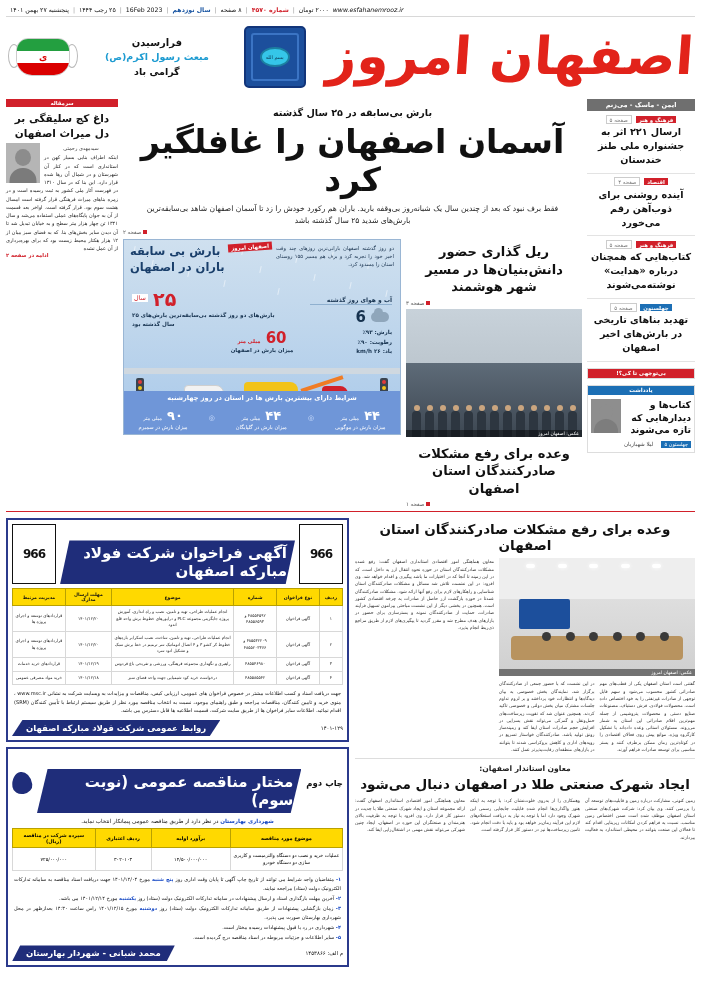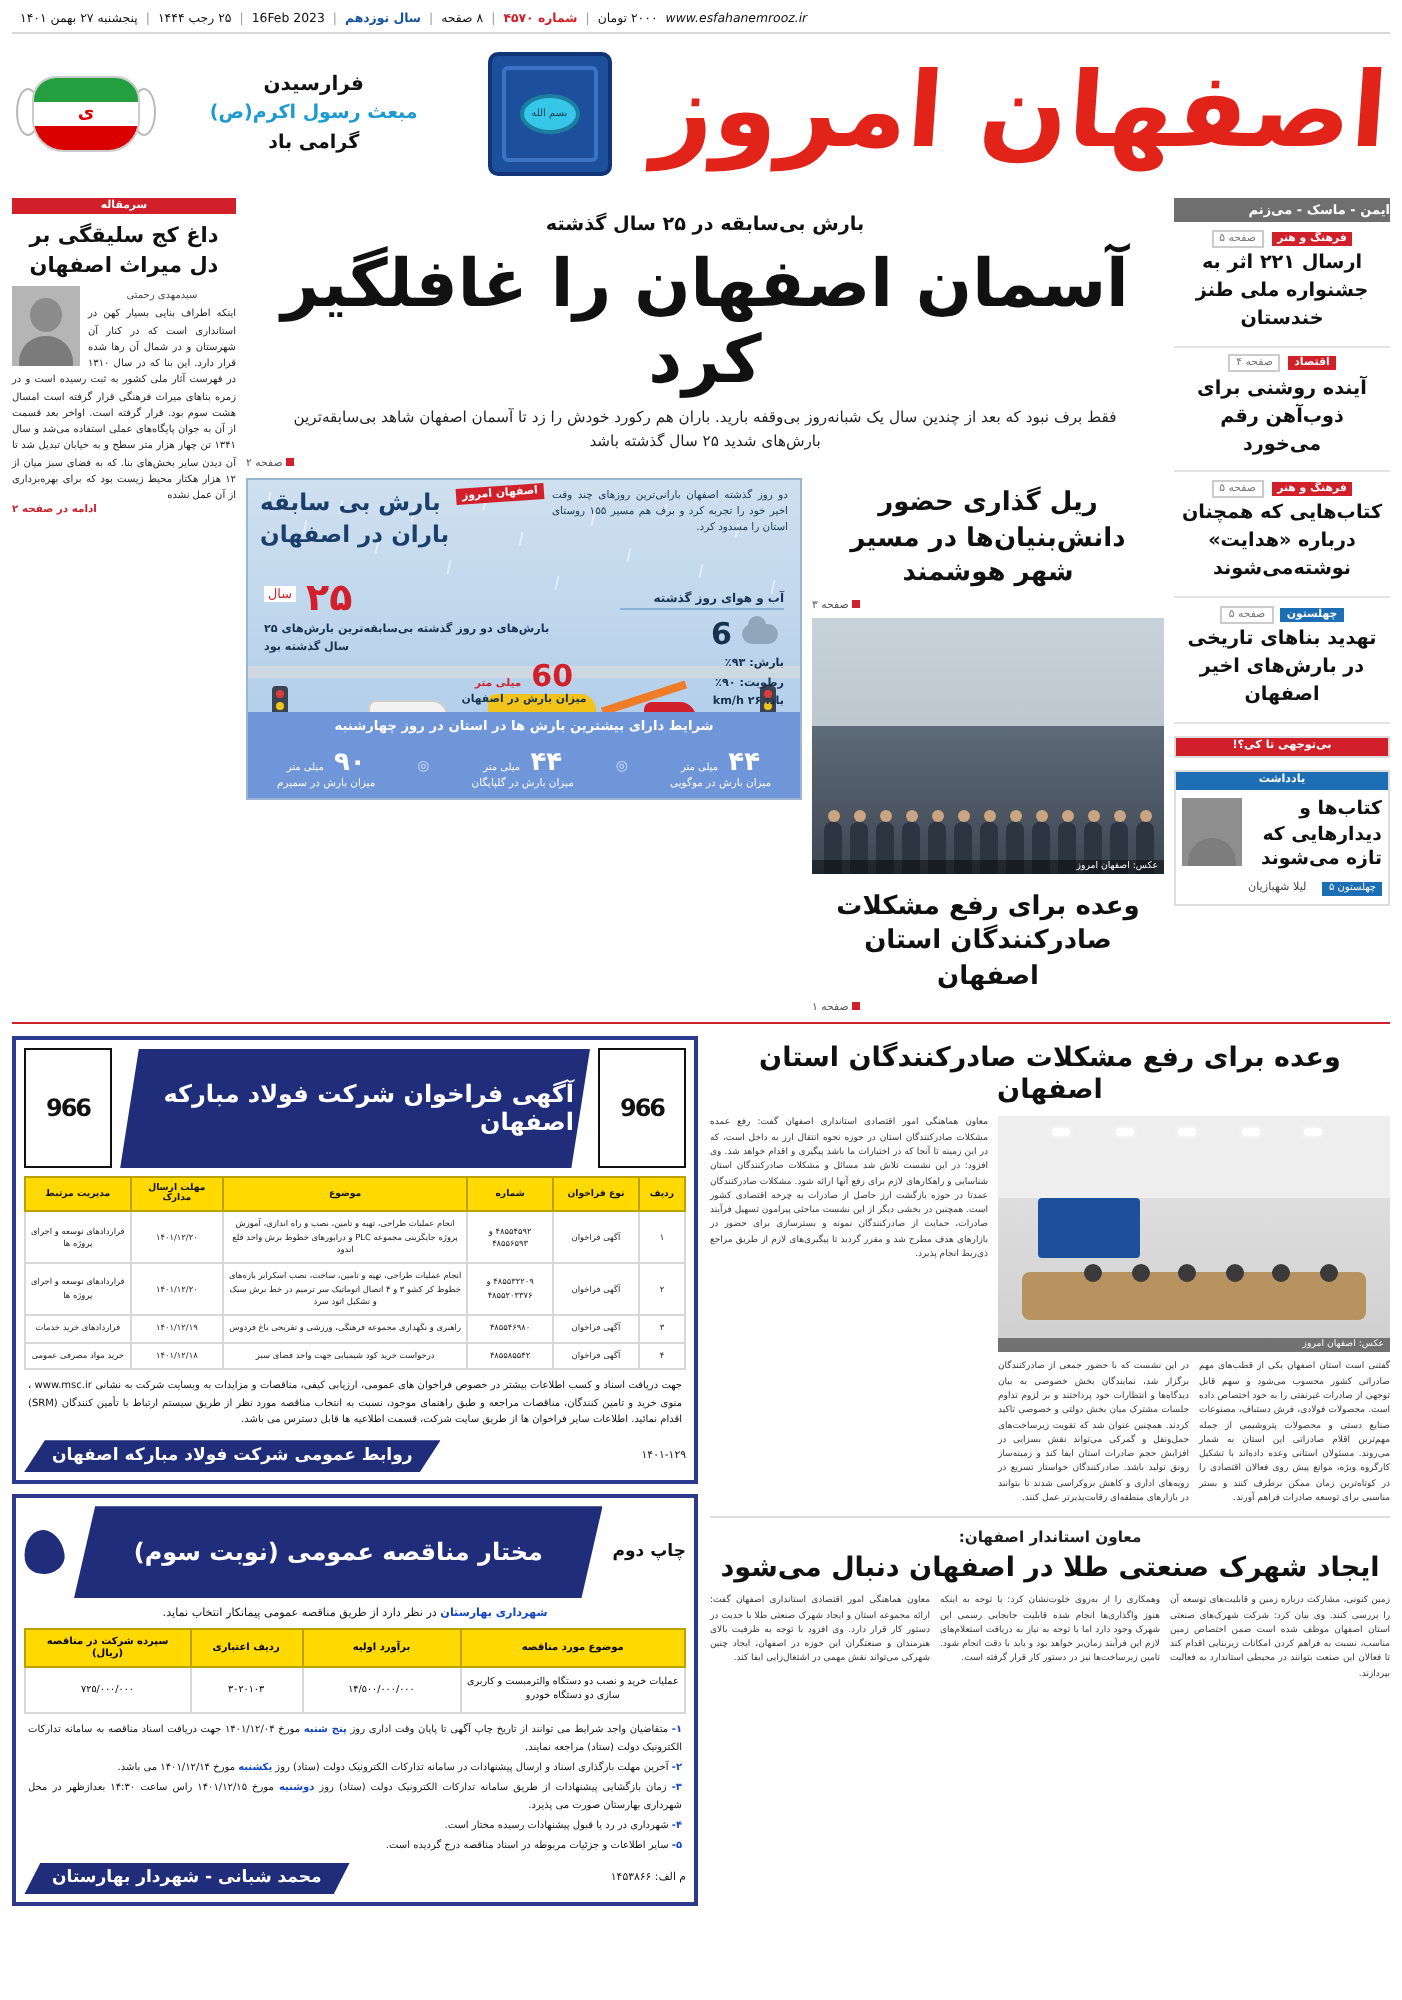--- a/index.html
+++ b/index.html
@@ -69,21 +69,21 @@
   }
   .mask-strap {
     position: absolute; top: 10px; width: 12px; height: 24px;
     border: 1.4px solid #b9b9b9; border-radius: 50%;
   }
   .mask-strap.l { left: 0; }
   .mask-strap.r { right: 0; }
 
   .safety-band {
     background: #6f6f6f; color: #fff; font-size: 6.5px; font-weight: bold;
-    text-align: right; padding: 2px 0; letter-spacing: 1px;
+    text-align: center; padding: 2px 0; letter-spacing: 1px;
   }
 
   
   .top-area { display: flex; gap: 5px; padding-top: 4px; }
   .col-left { width: 108px; flex: 0 0 108px; }
   .col-mid { flex: 1 1 auto; }
   .col-right { width: 112px; flex: 0 0 112px; }
 
   
   .teaser { text-align: center; padding: 5px 3px 6px 3px; border-bottom: 1px solid #e3e3e3; }
@@ -121,21 +121,21 @@
   .standfirst { text-align: center; font-size: 7.6px; line-height: 1.6; color: #222; padding: 0 14px; }
   .page-ref { font-size: 5.4px; color: #555; text-align: left; padding: 2px 2px 0 0; }
   .page-ref .sq { display: inline-block; width: 4px; height: 4px; background: #d1202a; margin-left: 2px; }
 
   
   .subhead { text-align: center; font-size: 13px; font-weight: bold; line-height: 1.35; color: #111; padding: 8px 4px 2px 4px; }
 
   
   .info {
     position: relative; background: linear-gradient(#cfe0ef 0%, #bfd6ec 45%, #a9c9ea 100%);
-    border: 1px solid #9ab6d4; height: 161px; overflow: hidden; margin-top: 4px;
+    border: 1px solid #9ab6d4; height: 196px; overflow: hidden; margin-top: 4px;
   }
   .info-title {
     position: absolute; top: 4px; left: 6px; text-align: left;
     font-size: 11.5px; font-weight: bold; color: #1a3f6b; line-height: 1.35; z-index: 5;
   }
   .info-note {
     position: absolute; top: 4px; right: 6px; width: 118px; text-align: justify;
     font-size: 5.2px; line-height: 1.55; color: #19324e; z-index: 5;
   }
   .info-brand {
@@ -228,23 +228,24 @@
   .meet-photo .ceiling { position: absolute; left: 0; right: 0; top: 0; height: 34%; background: #eeeeee; }
   .meet-photo .lamp { position: absolute; top: 6px; width: 9px; height: 4px; border-radius: 3px; background: #fff; box-shadow: 0 0 4px #fff; }
   .meet-photo .table { position: absolute; left: 6%; right: 6%; bottom: 14%; height: 20%; background: #b8935f; border-radius: 4px; }
   .meet-photo .head { position: absolute; bottom: 30%; width: 9px; height: 9px; border-radius: 50%; background: #3a3a3a; }
   .meet-photo .banner { position: absolute; left: 10%; top: 34%; width: 26%; height: 26%; background: #1c4f9c; border-radius: 2px; }
 
   
   .ad { border: 2px solid #2b3a8c; padding: 4px; margin-bottom: 5px; background: #fff; }
   .ad-header { display: flex; align-items: stretch; gap: 4px; margin-bottom: 4px; }
   .ad-banner {
-    flex: 1; background: #1f2d7a; color: #fff; font-size: 12px; font-weight: bold;
-    display: flex; align-items: center; justify-content: center; padding: 16px 8px;
+    flex: 1; background: #1f2d7a; color: #fff; font-size: 15px; font-weight: bold;
+    display: flex; align-items: center; justify-content: center; padding: 4px 8px;
     clip-path: polygon(4% 0, 100% 0, 96% 100%, 0 100%);
+    margin-top: 16px;
   }
   .msc-logo {
     width: 52px; border: 1.6px solid #111; display: flex; align-items: center;
     justify-content: center; font-size: 14px; font-weight: bold; color: #111; letter-spacing: -1px;
   }
   .msc-logo.small { width: 44px; font-size: 12px; }
   table.tender { width: 100%; border-collapse: collapse; }
   table.tender th {
     background: #ffd900; border: 1px solid #b9a100; font-size: 4.6px; font-weight: bold;
     padding: 3px 1px; color: #111;

